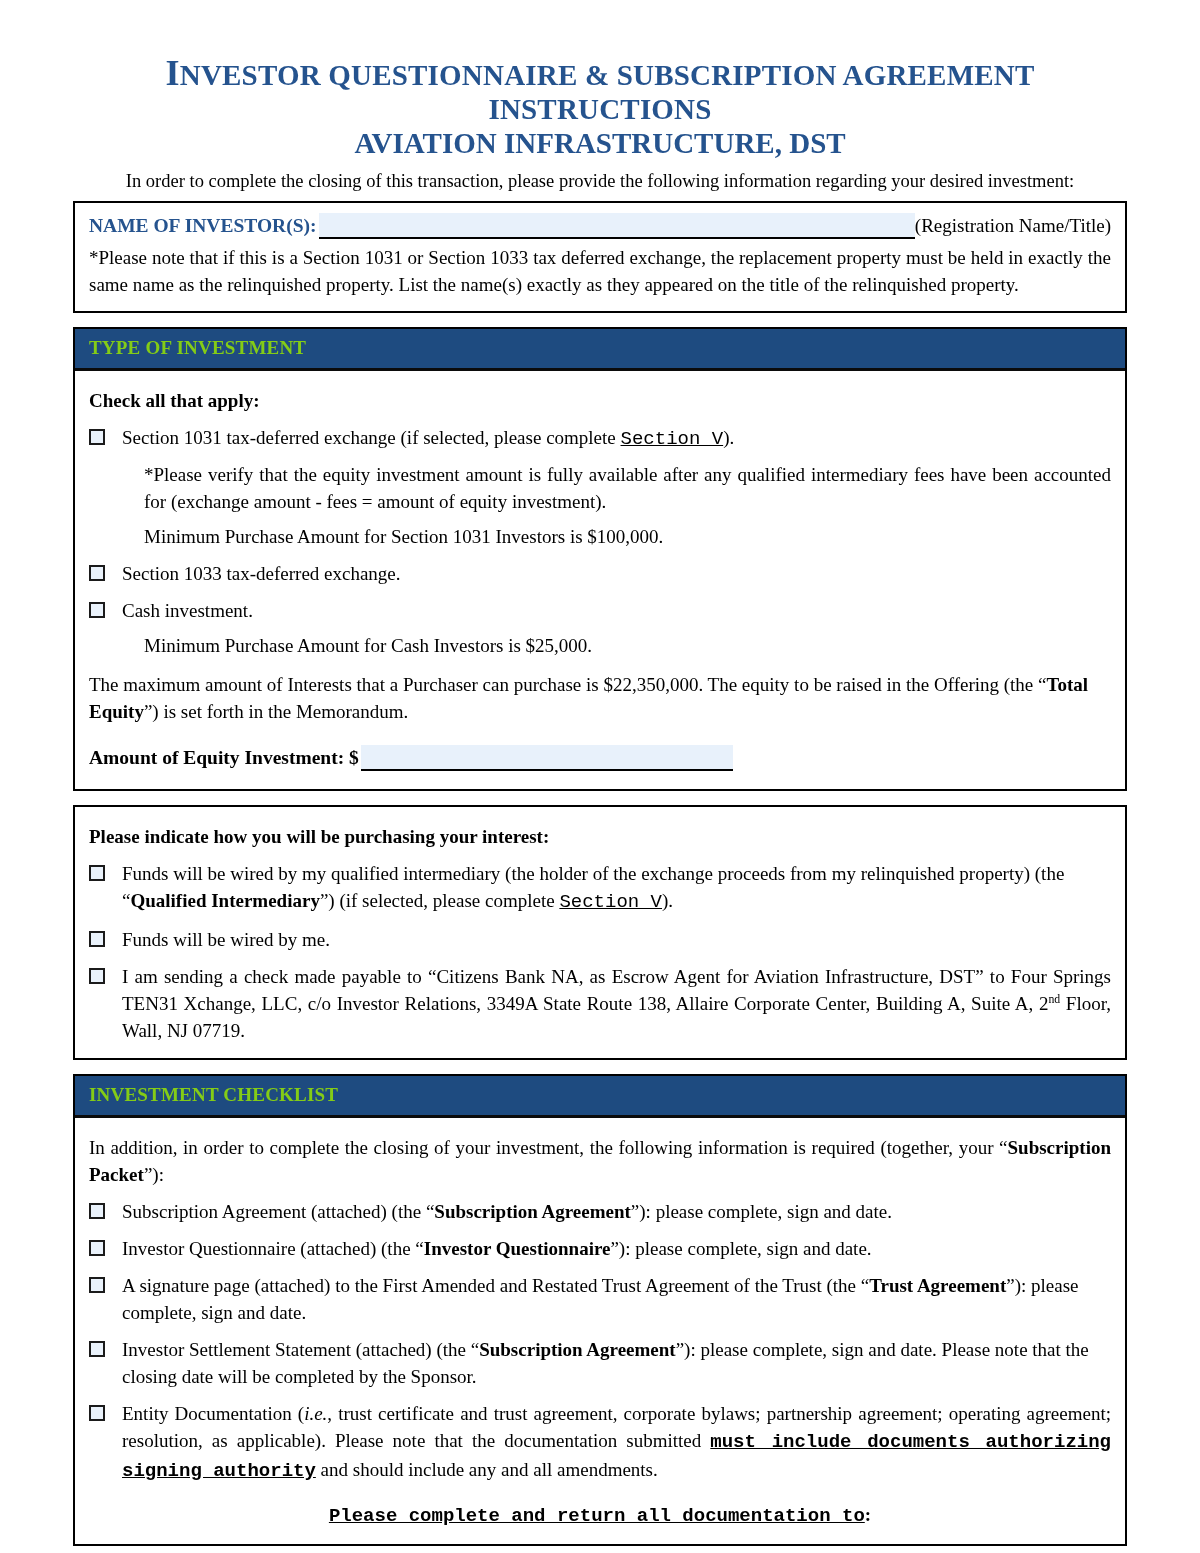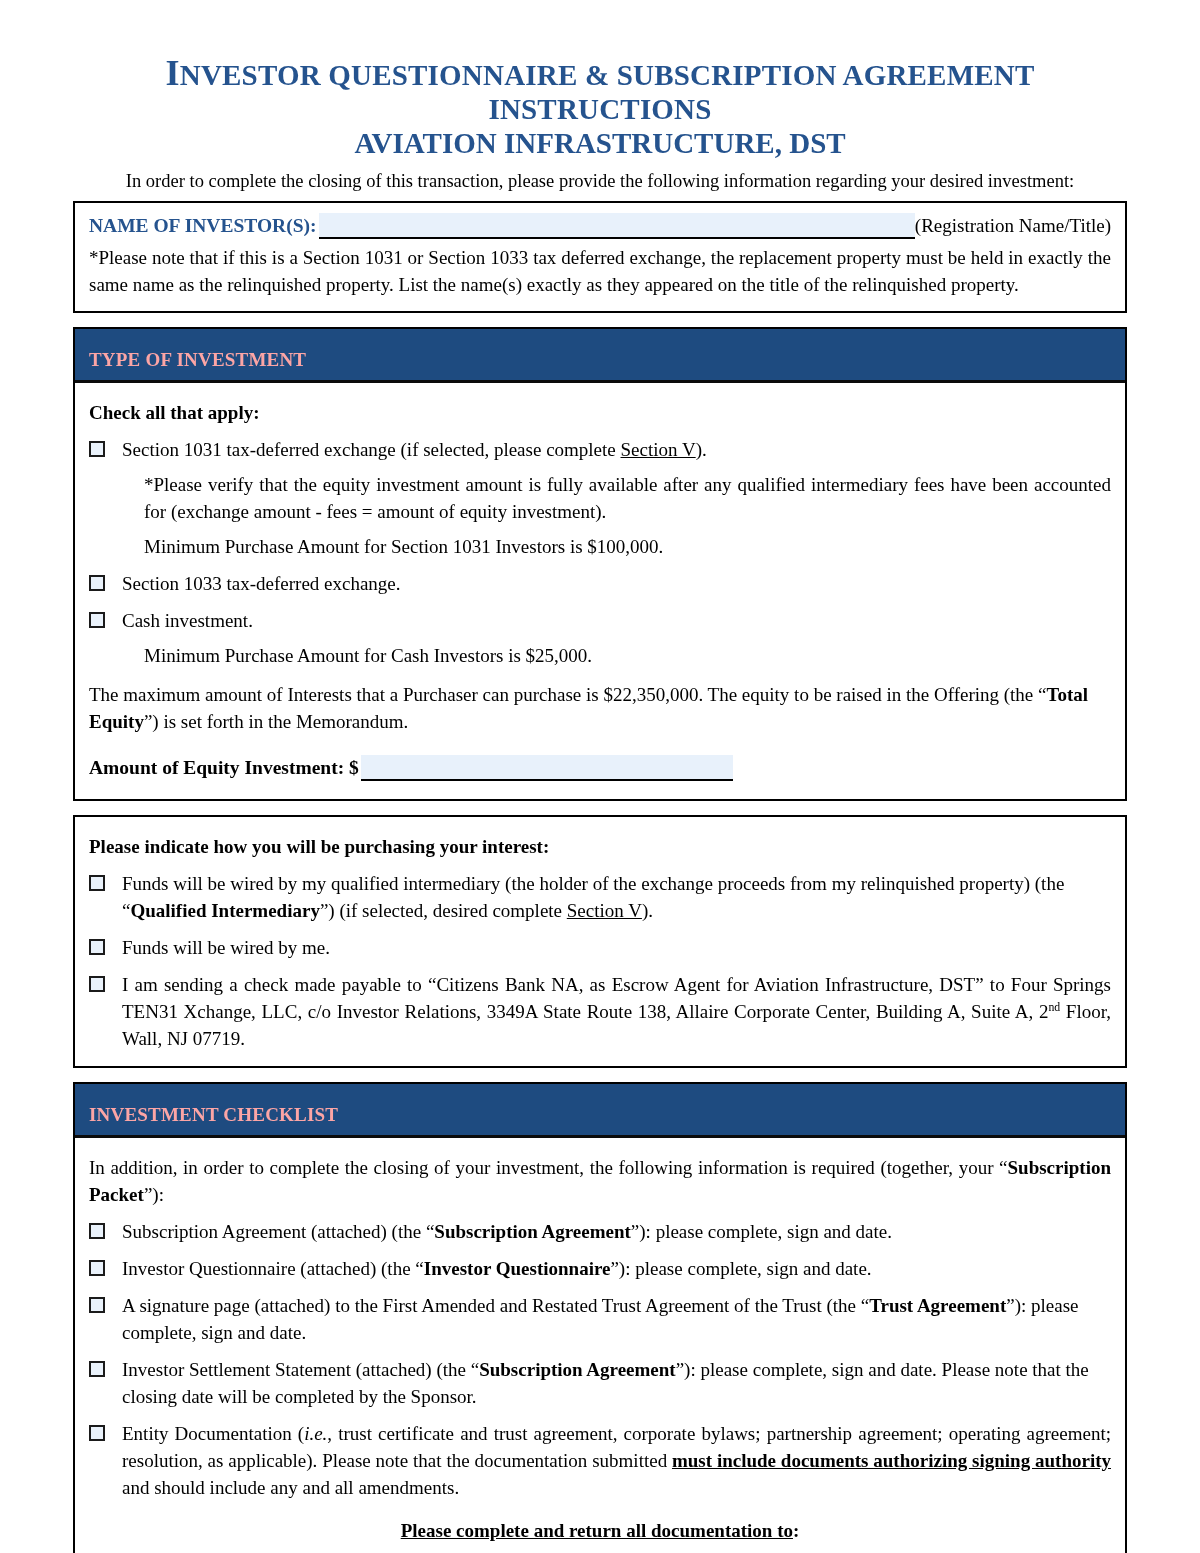--- a/index.html
+++ b/index.html
@@ -23,22 +23,22 @@
   .name-box { margin-top:9px; padding:10px 14px 13px 14px; }
   .name-row { display:flex; align-items:flex-end; }
   .name-label { color:#25538E; font-weight:bold; font-size:19.5px; white-space:nowrap; line-height:26px; }
   .fill-field { background:#E8F1FB; border-bottom:2.5px solid #000; height:26px; }
   .name-field { flex:1 1 auto; margin-left:2px; }
   .reg-note { font-size:19px; white-space:nowrap; line-height:26px; }
   .name-note { margin-top:5px; font-size:19px; line-height:27px; text-align:justify; }
 
   .section { margin-top:14px; }
   .bar {
-    background:#1E4B80; color:#fca5a5; font-weight:bold; font-size:19px;
-    padding:20px 14px 9px 14px; border-bottom:3px solid #0b0b0b; letter-spacing:0.2px;
+    background:#1E4B80; color:#84cc16; font-weight:bold; font-size:19px;
+    padding:8px 14px 9px 14px; border-bottom:3px solid #0b0b0b; letter-spacing:0.2px;
   }
   .section-body { padding:6px 14px 14px 14px; font-size:19px; }
 
   .bold { font-weight:bold; }
   .lead { margin-top:10px; font-size:19px; line-height:27px; }
 
   .cbrow { display:flex; margin-top:10px; line-height:27px; }
   .cb {
     flex:0 0 auto; width:16px; height:16px; margin-top:5px;
     background:#EAF2FB; border:2px solid #1b1b1b;
@@ -50,21 +50,21 @@
 
   .amount-row { display:flex; margin-top:20px; margin-bottom:4px; }
   .amount-label { font-weight:bold; font-size:19.5px; white-space:nowrap; line-height:26px; }
   .amount-field { width:372px; margin-left:2px; }
 
   .center-head { text-align:center; font-weight:bold; margin-top:16px; line-height:27px; }
 
   
   .b { font-weight:bold; }
   .i { font-style:italic; }
-  .u { text-decoration:underline; }
+  .u { text-decoration:underline;font-family:Liberation Mono, monospace; }
   .sup { vertical-align:super; font-size:0.62em; line-height:0; }
 </style>
 </head>
 <body>
 
 <div class="wrap">
 
   <div class="title">
     <div class="title-line1"><span class="big">I</span><span>NVESTOR QUESTIONNAIRE &amp; SUBSCRIPTION AGREEMENT INSTRUCTIONS</span></div>
     <div class="title-line2">AVIATION INFRASTRUCTURE, DST</div>
@@ -112,21 +112,21 @@
       </div>
     </div>
   </div>
 
   <div class="box section">
     <div class="section-body">
       <div class="lead bold">Please indicate how you will be purchasing your interest:</div>
 
       <div class="cbrow">
         <span class="cb"></span>
-        <span class="cbtext"><span>Funds will be wired by my qualified intermediary (the holder of the exchange proceeds from my relinquished property) (the “</span><span class="b">Qualified Intermediary</span><span>”) (if selected, desired complete </span><span class="u">Section V</span><span>).</span></span>
+        <span class="cbtext"><span>Funds will be wired by my qualified intermediary (the holder of the exchange proceeds from my relinquished property) (the “</span><span class="b">Qualified Intermediary</span><span>”) (if selected, please complete </span><span class="u">Section V</span><span>).</span></span>
       </div>
 
       <div class="cbrow">
         <span class="cb"></span>
         <span class="cbtext">Funds will be wired by me.</span>
       </div>
 
       <div class="cbrow">
         <span class="cb"></span>
         <span class="cbtext just"><span>I am sending a check made payable to “Citizens Bank NA, as Escrow Agent for Aviation Infrastructure, DST” to Four Springs TEN31 Xchange, LLC, c/o Investor Relations, 3349A State Route 138, Allaire Corporate Center, Building A, Suite A, 2</span><span class="sup">nd</span><span> Floor, Wall, NJ 07719.</span></span>

